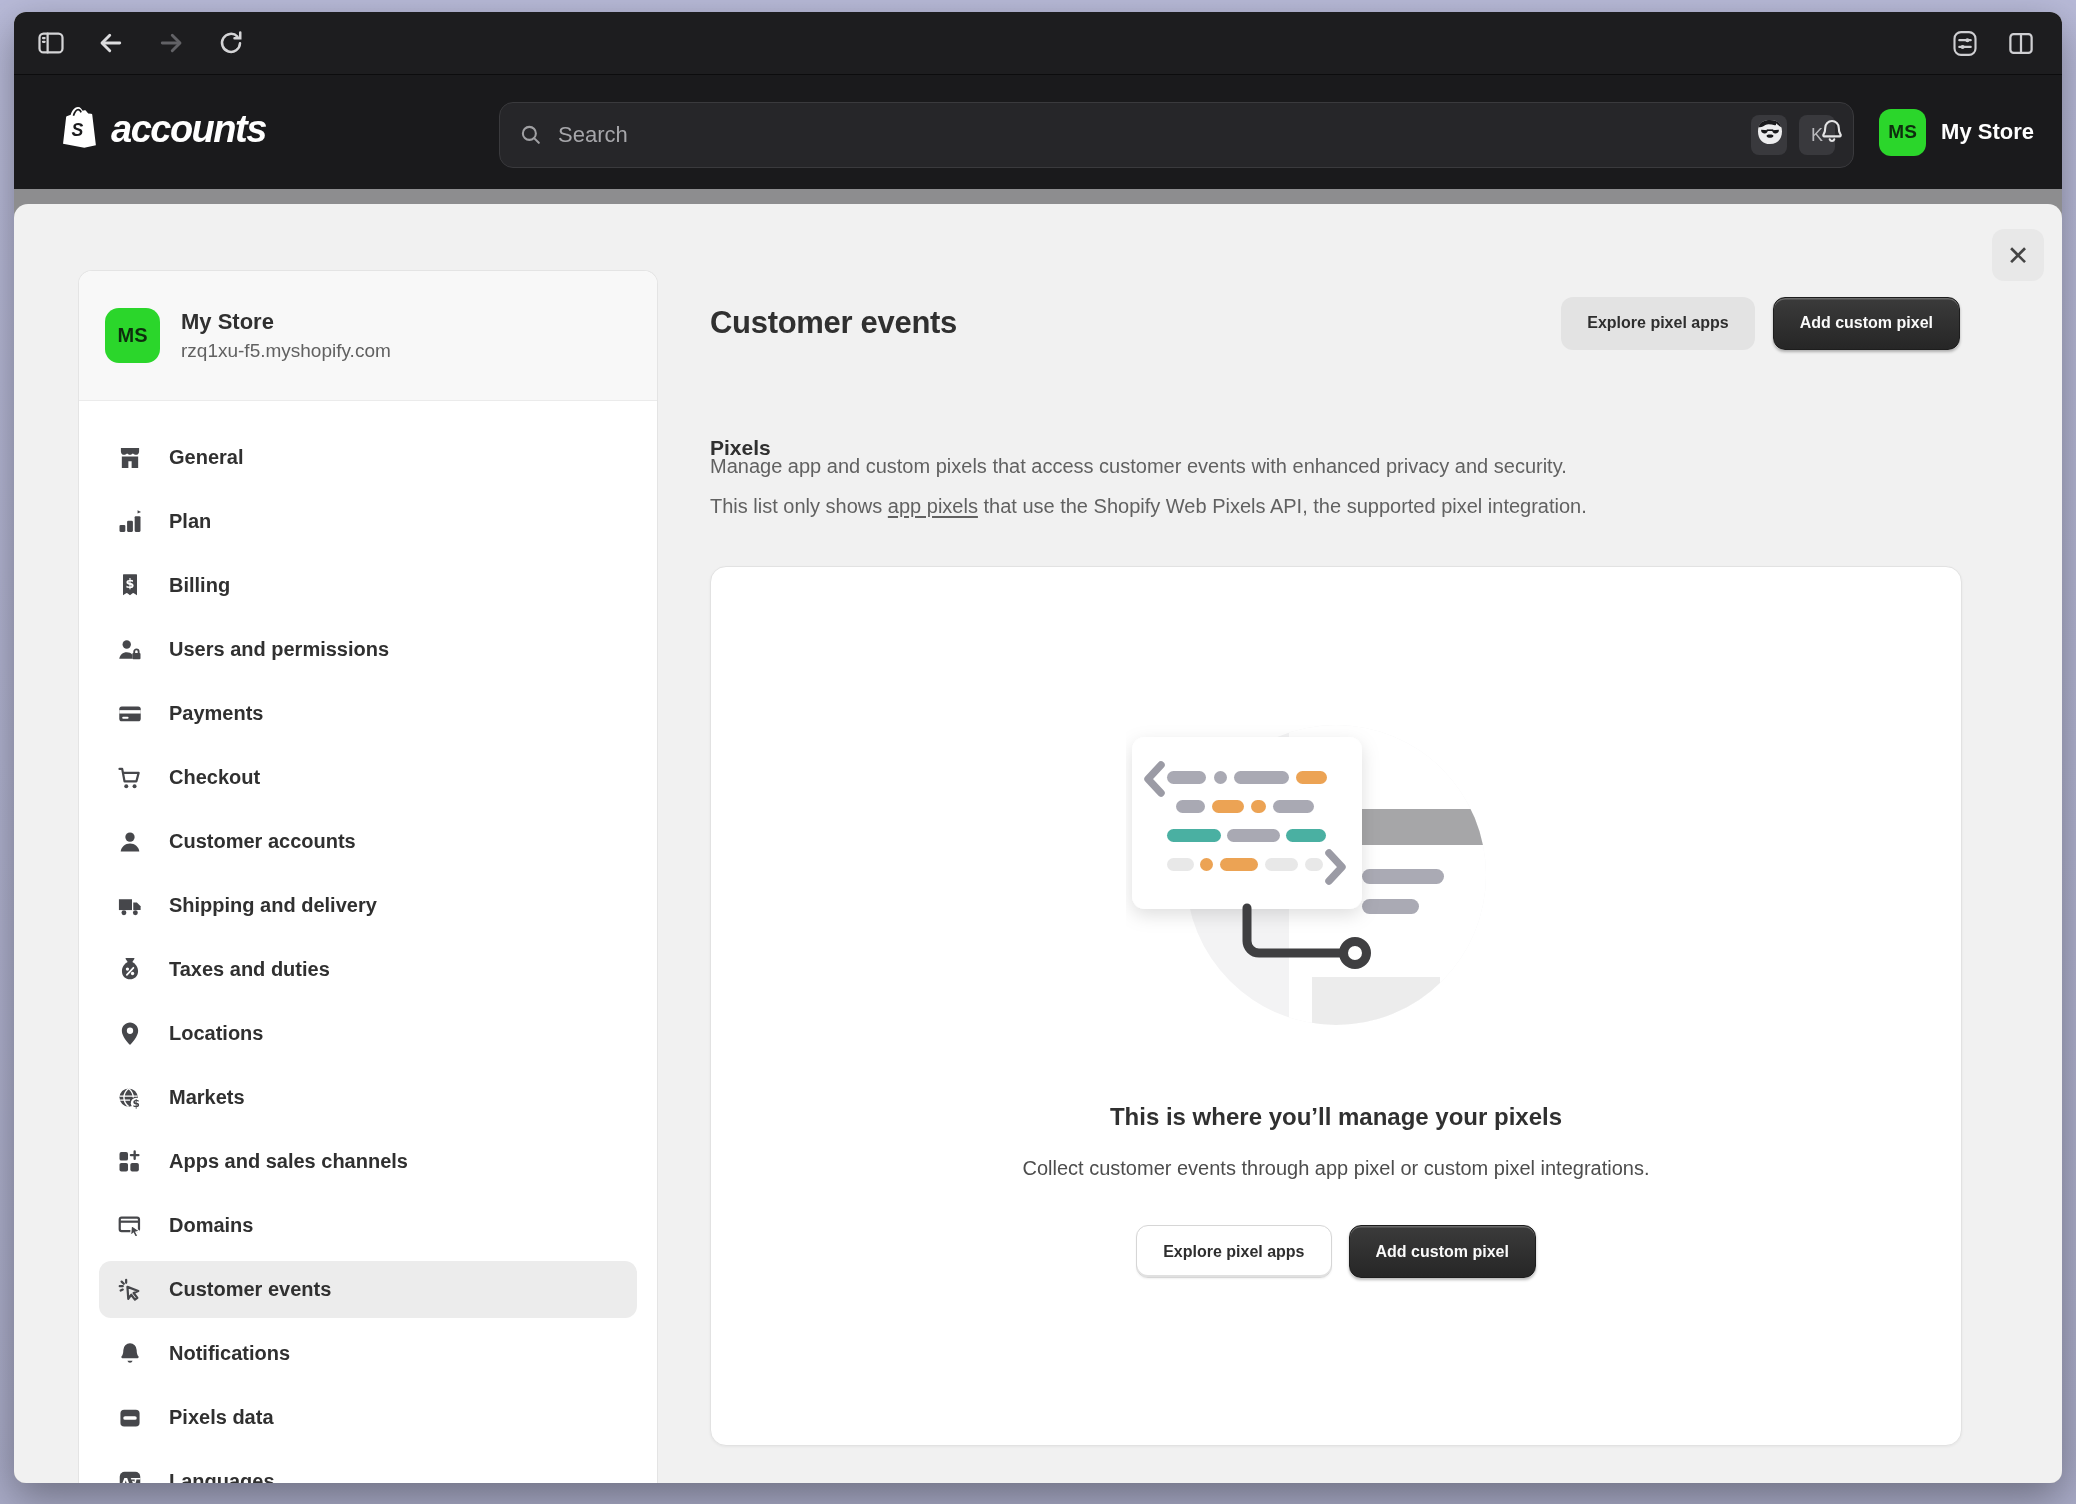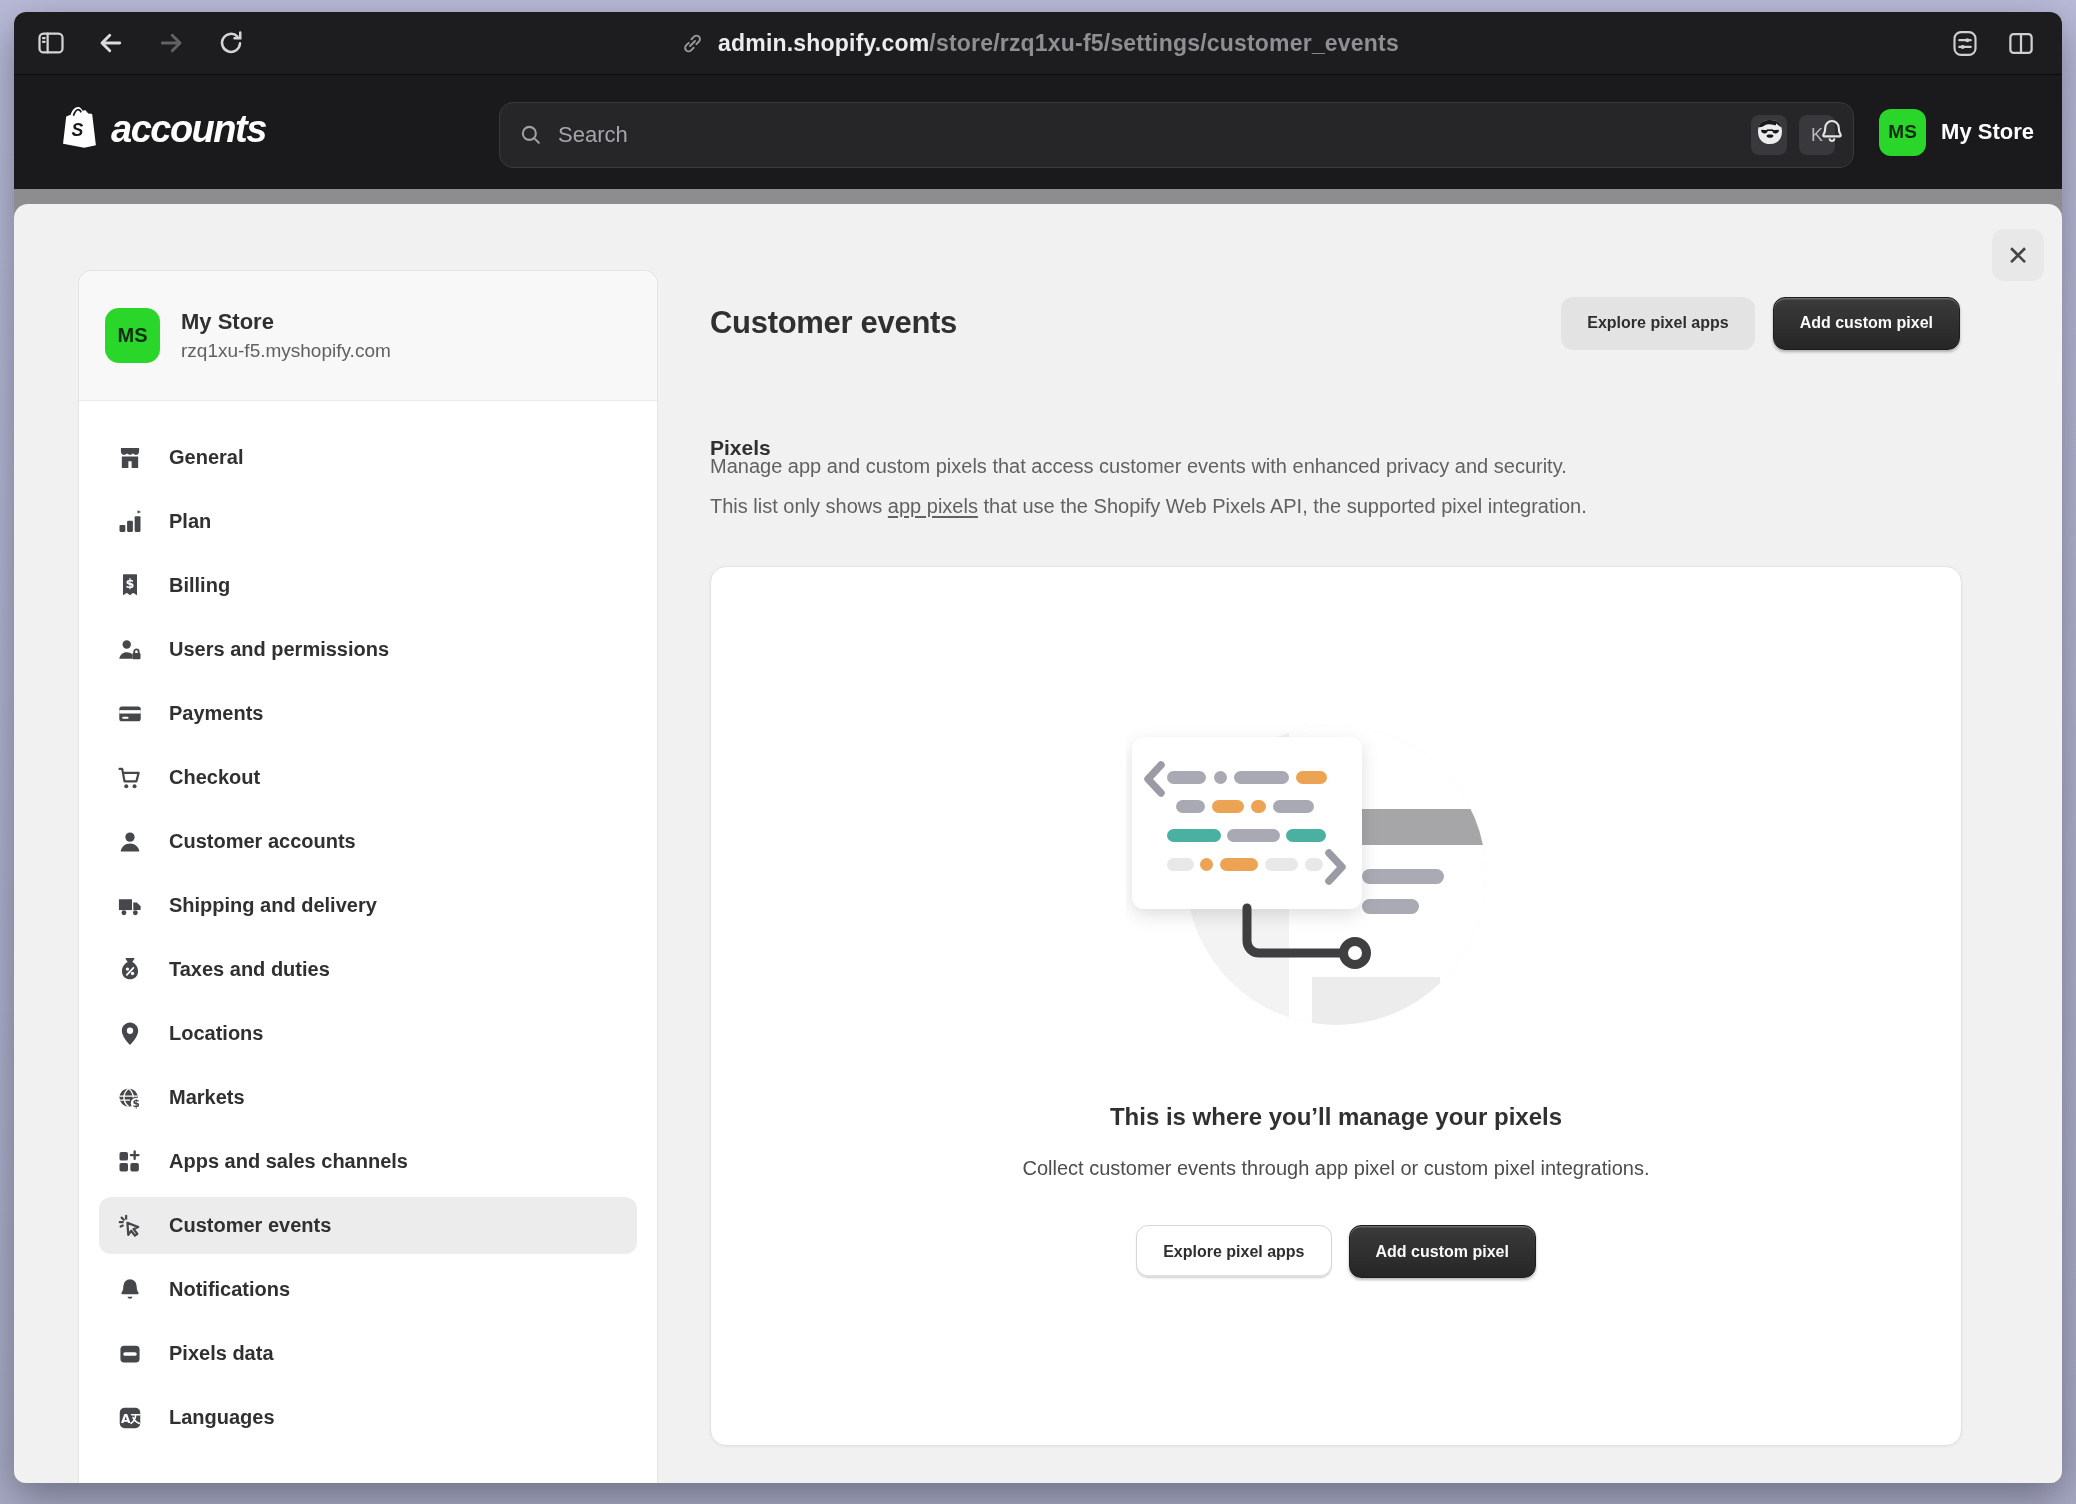--- a/index.html
+++ b/index.html
@@ -99,30 +99,20 @@
               <path d="M13 5.8 19.2 12 13 18.2"></path>
           </svg>
         </span>
         <span class="tb-icon">
           <svg width="30" height="30" viewBox="0 0 24 24" fill="none" stroke="#d4d4d6" stroke-width="2" stroke-linecap="round">
             <path d="M19.2 12.2a7.2 7.2 0 1 1-2-5.3"></path>
               <path d="M19.4 3.6v4.6h-4.6"></path>
           </svg>
         </span>
       </div>
-      <div class="url-group">
-        <span class="tb-icon">
-          <svg width="27" height="27" viewBox="0 0 24 24" fill="none" stroke="#98989b" stroke-width="1.7" stroke-linecap="round">
-            <path d="M9.8 14.2l4.4-4.4"></path>
-            <path d="M8.6 11.4l-2.3 2.3a3.1 3.1 0 0 0 4.4 4.4l2.3-2.3"></path>
-            <path d="M15.4 12.6l2.3-2.3a3.1 3.1 0 0 0-4.4-4.4l-2.3 2.3"></path>
-          </svg>
-        </span>
-        <span class="url-text"><span class="url-host">admin.shopify.com</span><span class="url-path">/store/rzq1xu-f5/settings/customer_events</span></span>
-      </div>
       <div class="chrome-right">
         <span class="tb-icon">
           <svg width="31" height="31" viewBox="0 0 24 24" fill="none" stroke="#cfcfd2" stroke-width="1.7" stroke-linecap="round">
             <rect x="3.6" y="2.9" width="16.8" height="18.2" rx="5.2"></rect>
             <path d="M7.4 9.3h9.2M7.4 14.7h9.2"></path>
             <circle cx="13.9" cy="9.3" r="1.6" fill="#cfcfd2" stroke="none"></circle>
             <circle cx="10.1" cy="14.7" r="1.6" fill="#cfcfd2" stroke="none"></circle>
           </svg>
         </span>
         <span class="tb-icon">
@@ -305,20 +295,30 @@
               <div class="nav-item">
                 <span class="nav-icon">
                   <svg width="28" height="28" viewBox="0 0 24 24" fill="#46474b">
                     <rect x="3" y="3.5" width="7.3" height="7.3" rx="1.6"></rect>
                     <rect x="3" y="12.8" width="7.3" height="7.3" rx="1.6"></rect>
                     <rect x="12.3" y="12.8" width="7.3" height="7.3" rx="1.6"></rect>
                     <path d="M16 2.9v6.4M12.8 6.1h6.4" stroke="#46474b" stroke-width="2" stroke-linecap="round" fill="none"></path>
                   </svg>
                 </span>
                 <span class="nav-label">Apps and sales channels</span>
+              </div>
+              <div class="nav-item">
+                <span class="nav-icon">
+                  <svg width="28" height="28" viewBox="0 0 24 24" fill="#46474b">
+                    <rect x="3.2" y="4.8" width="16.5" height="11.5" rx="1.6" fill="none" stroke="#46474b" stroke-width="1.9"></rect>
+                    <path d="M3.2 8.3h16.5" stroke="#46474b" stroke-width="1.9"></path>
+                    <path d="M13.2 11.5l7 4.9-3.2.8 1.7 3.2-2.1 1.1-1.7-3.3-2.4 2.3z" stroke="#fff" stroke-width="1"></path>
+                  </svg>
+                </span>
+                <span class="nav-label">Domains</span>
               </div>
               <div class="nav-item selected">
                 <span class="nav-icon">
                   <svg width="28" height="28" viewBox="0 0 24 24" fill="none" stroke="#46474b" stroke-width="1.9" stroke-linecap="round" stroke-linejoin="round">
                     <path d="M9.8 9.3l9.3 3.6-4 1.7 3.2 4.1-2.1 1.6-3.2-4.2-2.5 3.4z"></path>
                     <path d="M3.2 8.7h2.6M8.7 3.2v2.6M4.8 4.8l1.9 1.9M4 12.5l1.8-.9"></path>
                   </svg>
                 </span>
                 <span class="nav-label">Customer events</span>
               </div>

